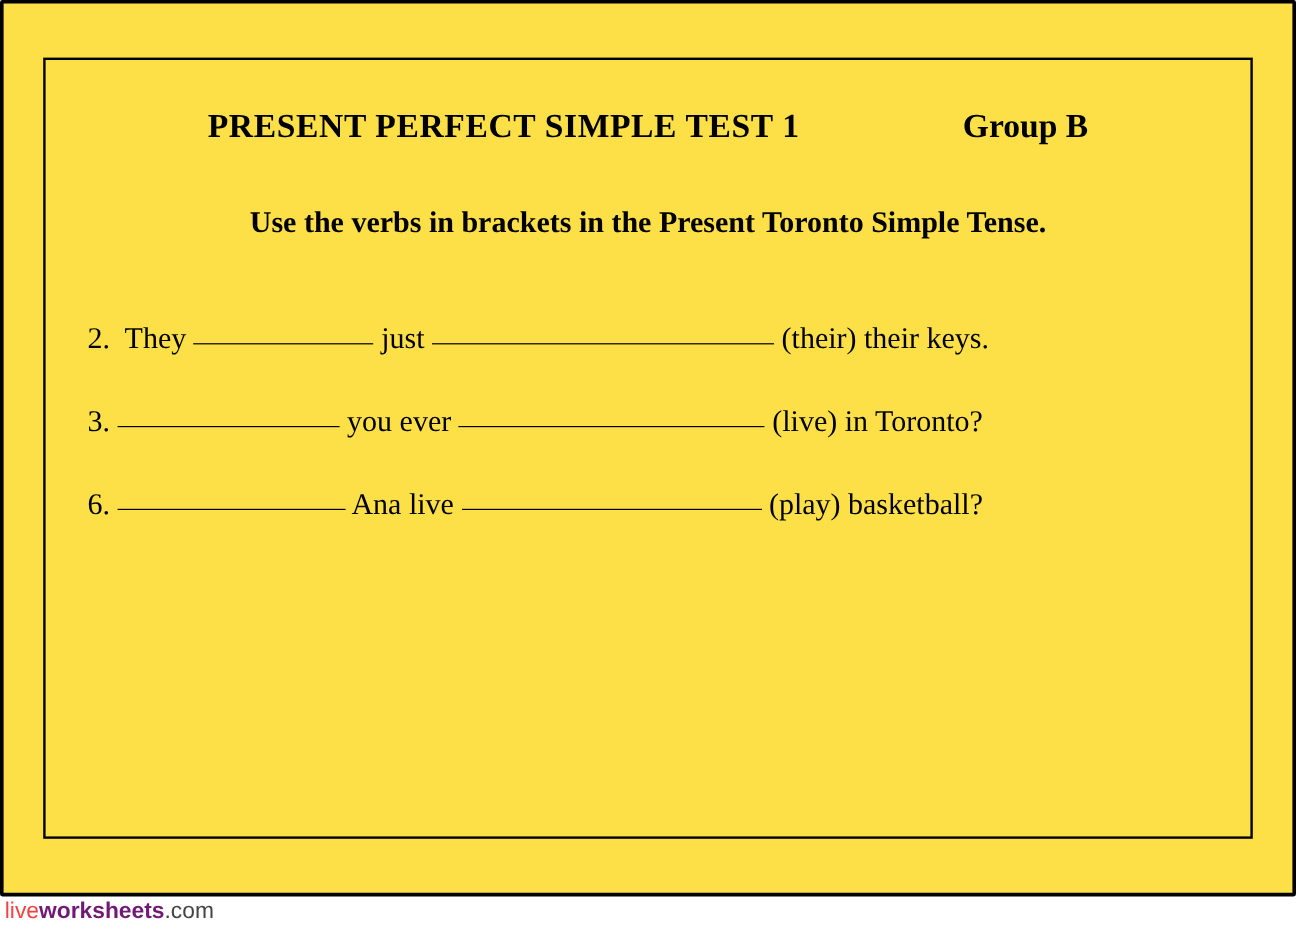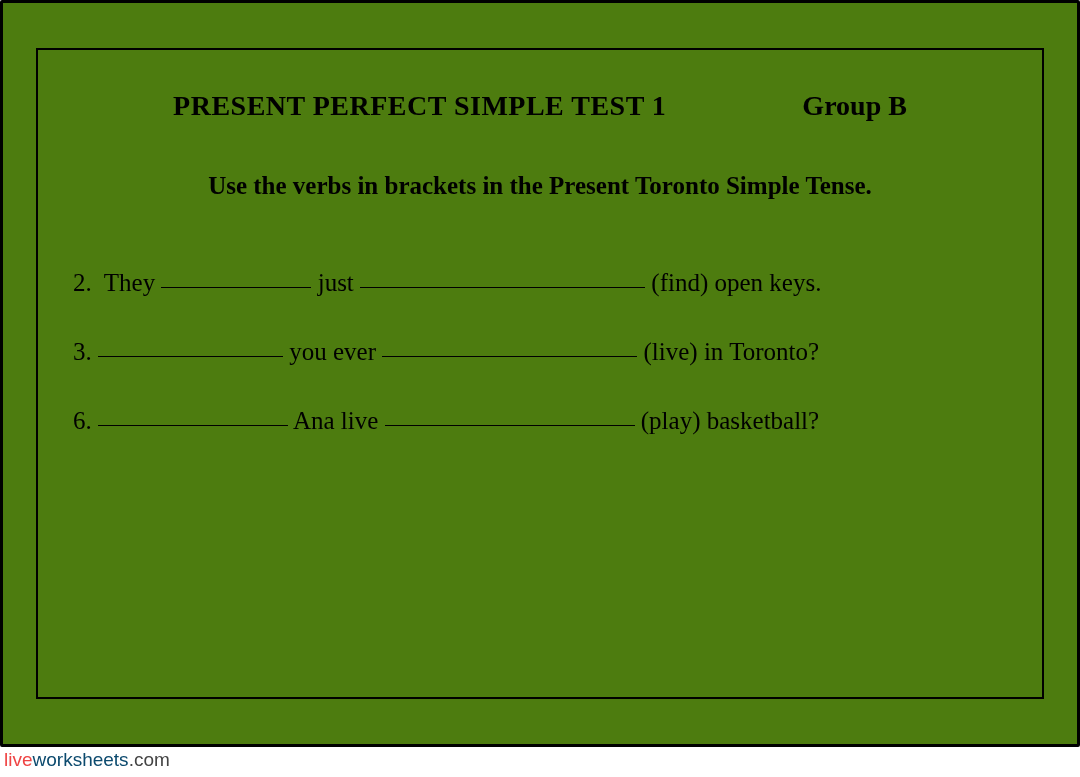--- a/index.html
+++ b/index.html
@@ -15,21 +15,21 @@
       position: relative;
     }
     .outer-border {
       position: absolute;
       top: 0;
       left: 0;
       right: 0;
       height: 747px;
       border: 3px solid #000;
       border-radius: 2px;
-      background: #4d7c0f;
+      background: #fde047;
     }
     .worksheet-box {
       position: absolute;
       top: 45px;
       left: 33px;
       right: 33px;
       bottom: 45px;
       border: 2px solid #000;
       padding: 40px 20px 30px 20px;
     }
@@ -78,22 +78,22 @@
       left: 4px;
       font-family: Arial, Helvetica, sans-serif;
       font-size: 19px;
       color: #444;
     }
     .footer .live {
       font-weight: 300;
       color: #ef4444;
     }
     .footer .bold {
-      font-weight: normal;
-      color: #0c4a6e;
+      font-weight: bold;
+      color: #701a75;
     }
   </style>
 </head>
 <body>
 
 <div class="outer-border">
   <div class="worksheet-box">
     <div class="header-row">
       <span class="title">PRESENT PERFECT SIMPLE  TEST  1</span>
       <span class="group">Group  B</span>
@@ -102,21 +102,21 @@
 
     <div class="questions">
 
 
       <div class="q">
         <span>2.</span>&nbsp;
         <span>They</span>
         <span class="blank" style="width:150px;"></span>
         <span>just</span>
         <span class="blank" style="width:285px;"></span>
-        <span>(find) open keys.</span>
+        <span>(their) their keys.</span>
       </div>
 
       <div class="q">
         <span>3.</span>
         <span class="blank" style="width:185px;"></span>
         <span>you  ever</span>
         <span class="blank" style="width:255px;"></span>
         <span>(live) in Toronto?</span>
       </div>
 

